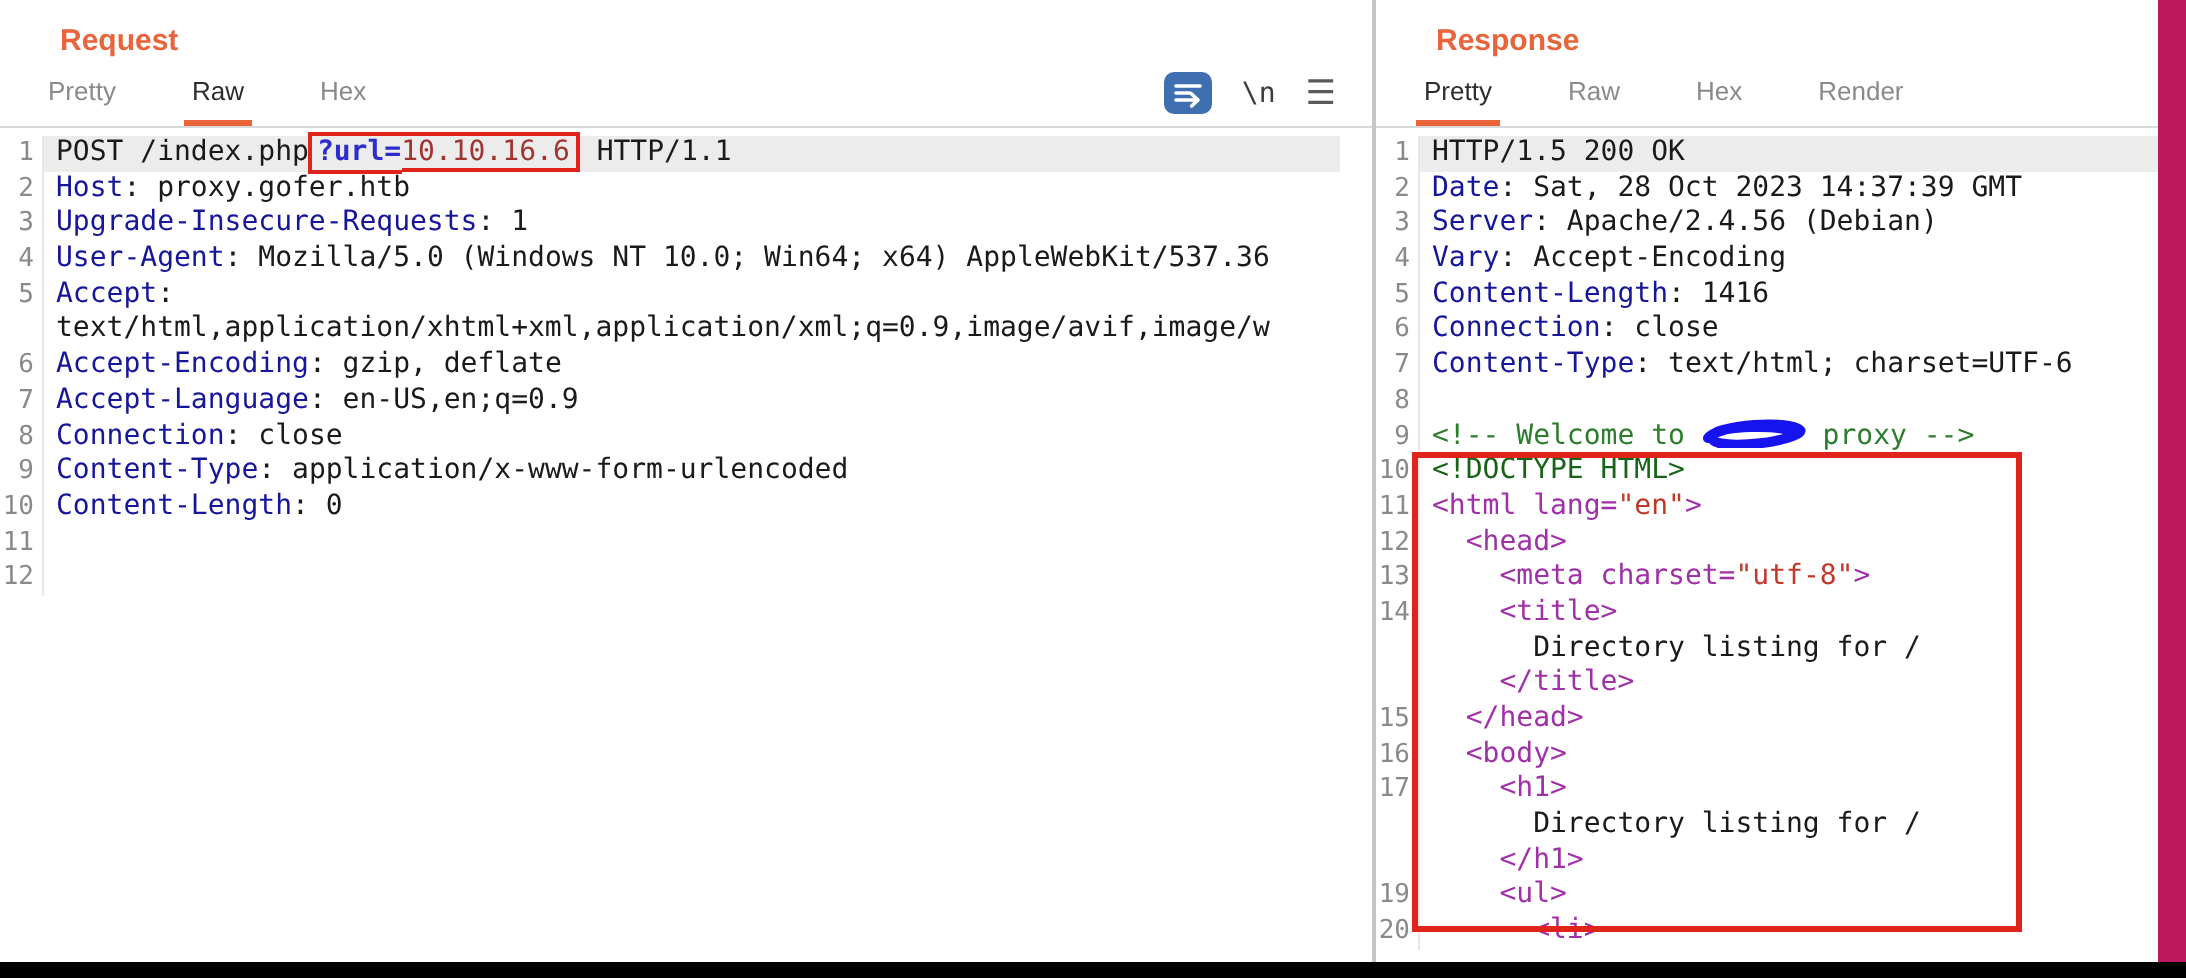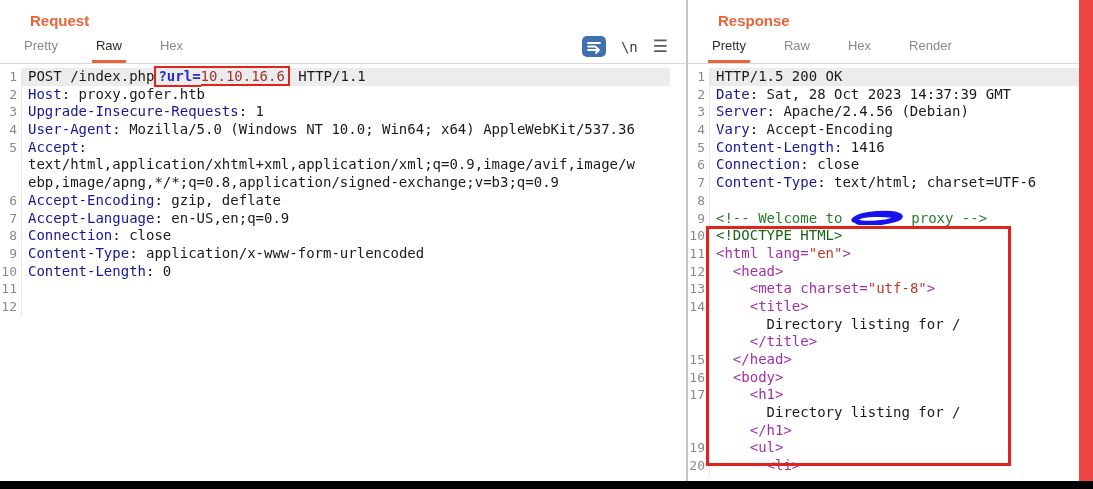--- a/index.html
+++ b/index.html
@@ -1,18 +1,18 @@
 <!DOCTYPE html>
 <html><head>
 <meta charset="utf-8">
 <style>
   * { margin:0; padding:0; box-sizing:border-box; }
   html,body { width:1093px; height:489px; background:#ffffff; overflow:hidden;
               font-family:"Liberation Sans", sans-serif; }
-  .workspace { position:relative; width:1093px; height:489px; background:#ef4444; }
+  .workspace { position:relative; width:1093px; height:489px; background:#be185d; }
 
   .panel { position:absolute; top:0; height:481px; background:#fff; overflow:hidden; }
   .panel.request  { left:0;   width:686px; }
   .panel.response { left:688px; width:391px; }
   .panel-divider { position:absolute; top:0; left:686px; width:2px; height:481px;
                    background:#c6c6c6; }
   .bottom-bar { position:absolute; left:0; bottom:0; width:1093px; height:8px; background:#010101; }
 
   .panel-header { position:relative; height:64px; border-bottom:1px solid #d9d9d9; }
   .panel-title { position:absolute; top:12px; left:30px; font-size:15px; font-weight:bold;
@@ -98,24 +98,20 @@
         </div>
         <div class="row">
           <div class="num">5</div>
           <div class="code"><span class="seg-h">Accept</span><span class="seg-p">:</span></div>
         </div>
         <div class="row">
           <div class="num"></div>
           <div class="code"><span class="seg-p">text/html,application/xhtml+xml,application/xml;q=0.9,image/avif,image/w</span></div>
         </div>
         <div class="row">
-          <div class="num"></div>
-          <div class="code"><span class="seg-p">ebp,image/apng,*/*;q=0.8,application/signed-exchange;v=b3;q=0.9</span></div>
-        </div>
-        <div class="row">
           <div class="num">6</div>
           <div class="code"><span class="seg-h">Accept-Encoding</span><span class="seg-p">: gzip, deflate</span></div>
         </div>
         <div class="row">
           <div class="num">7</div>
           <div class="code"><span class="seg-h">Accept-Language</span><span class="seg-p">: en-US,en;q=0.9</span></div>
         </div>
         <div class="row">
           <div class="num">8</div>
           <div class="code"><span class="seg-h">Connection</span><span class="seg-p">: close</span></div>

